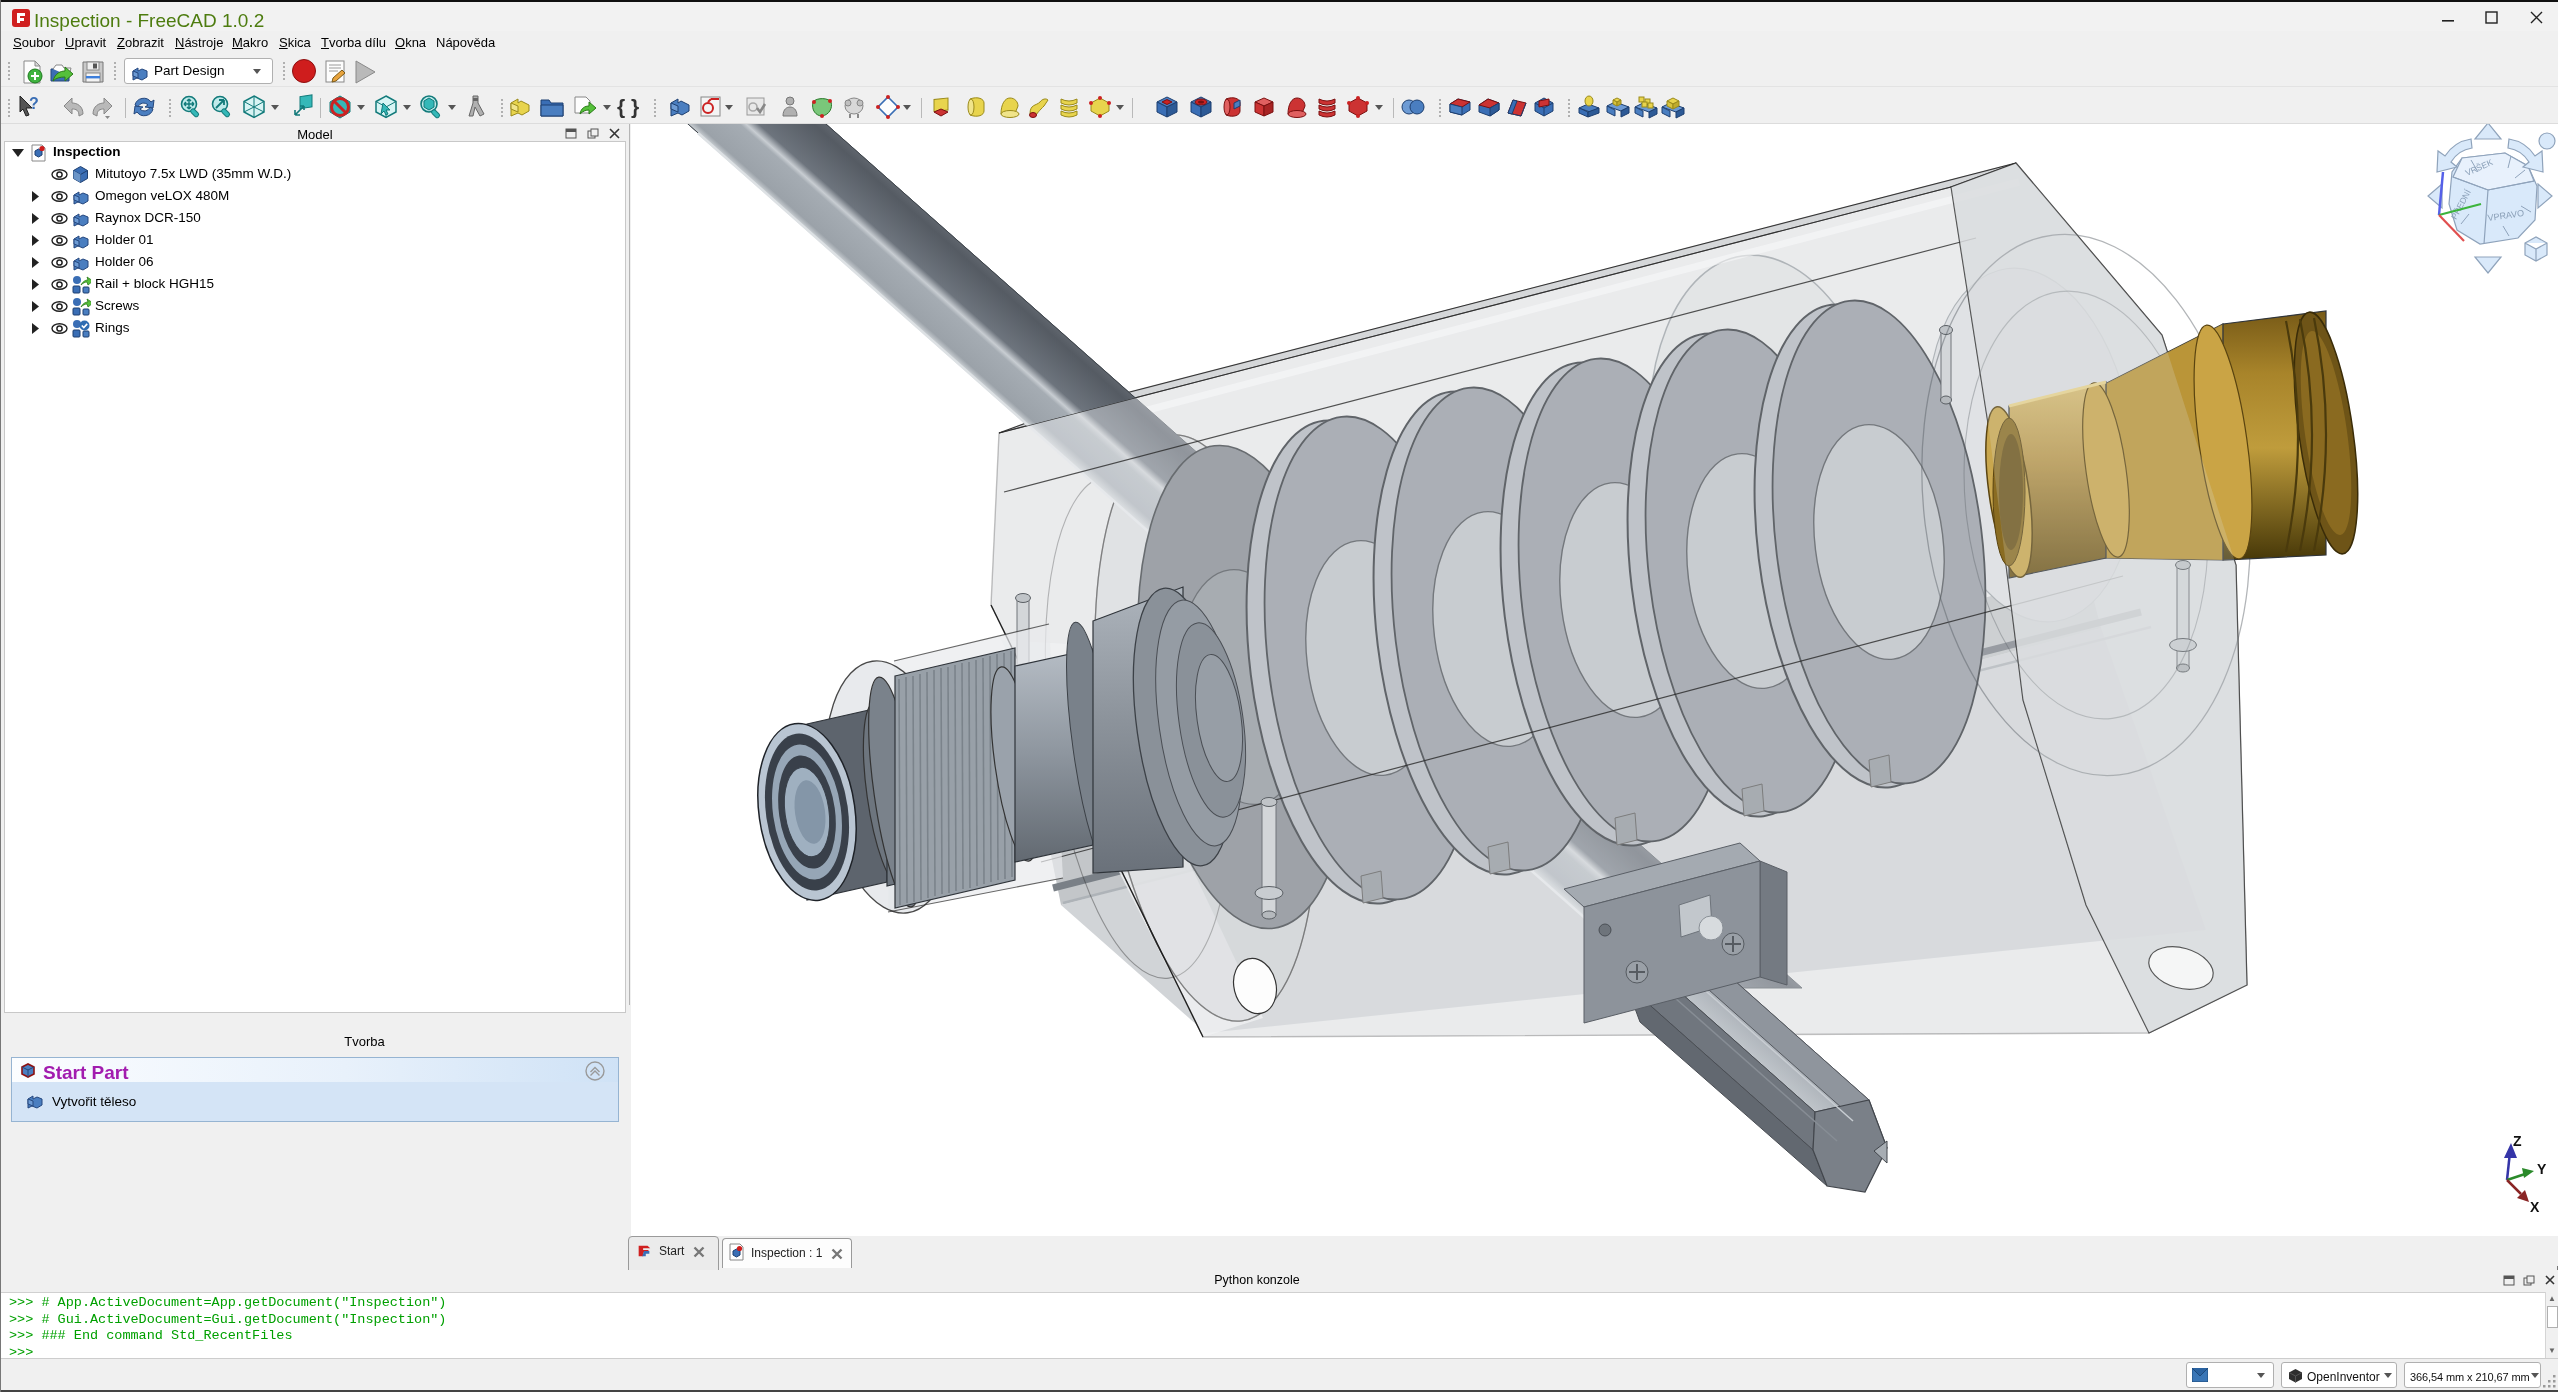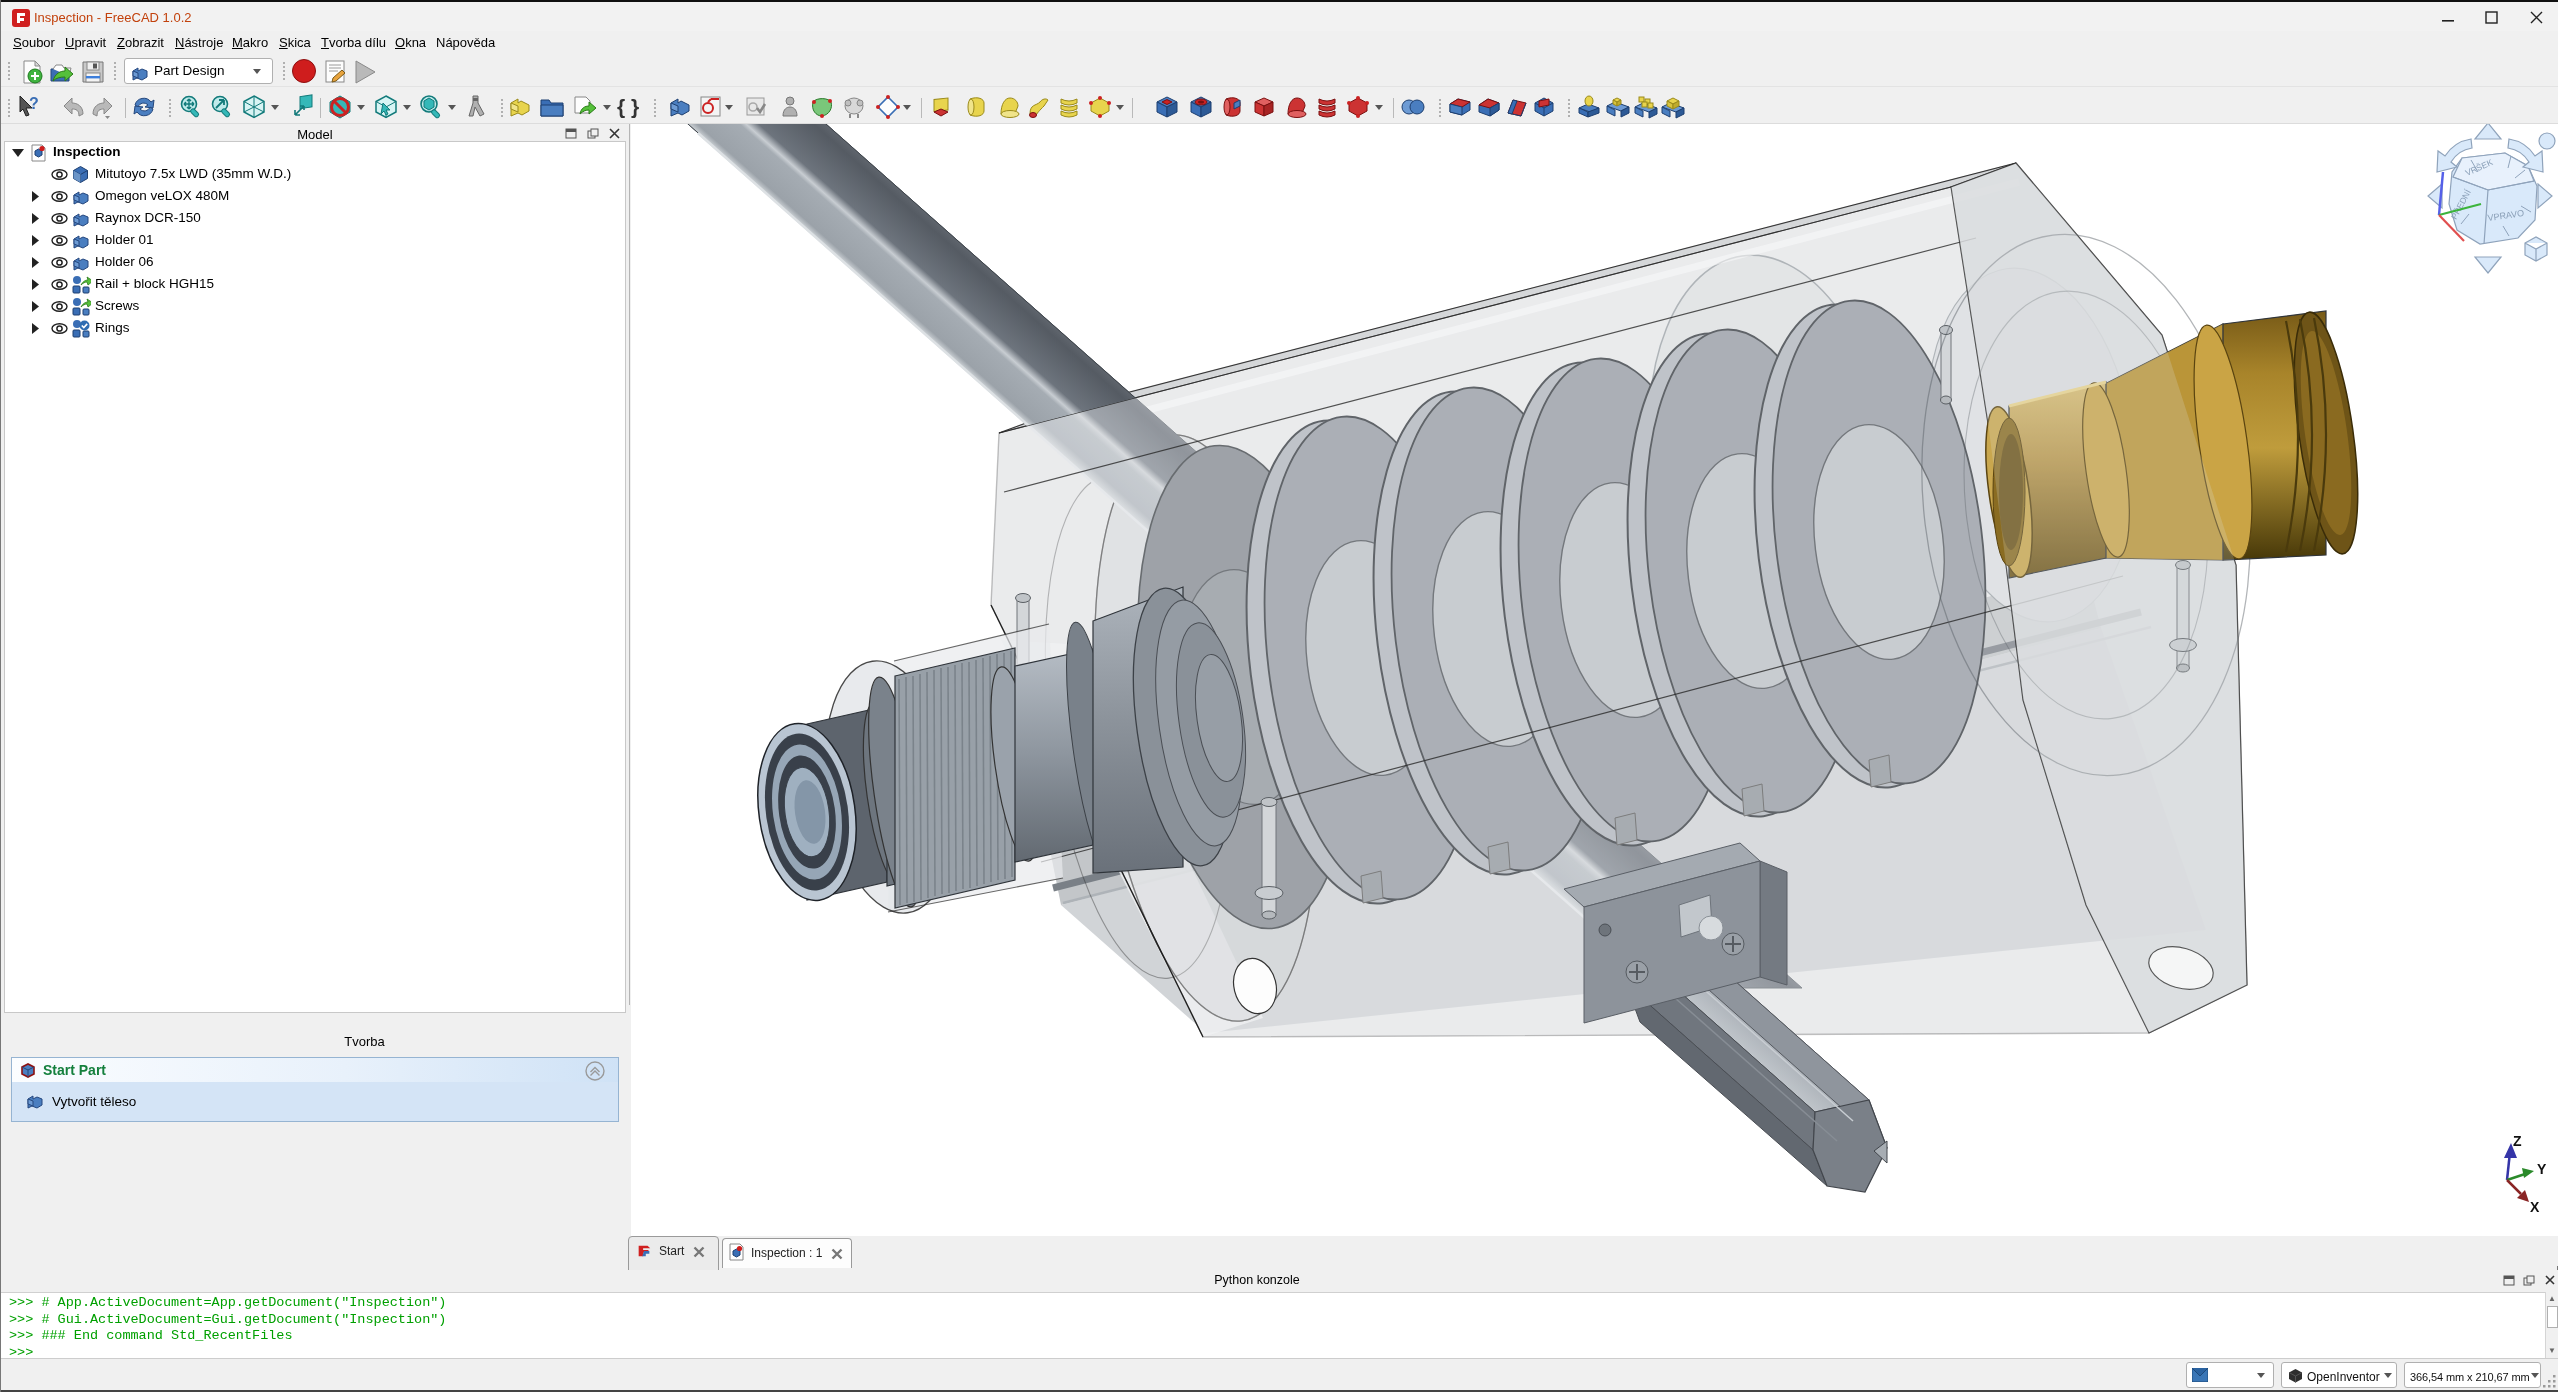--- a/index.html
+++ b/index.html
@@ -2,21 +2,21 @@
 <html><head>
 <meta charset="utf-8">
 <style>
 * { margin:0; padding:0; box-sizing:border-box; }
 html,body { width:2558px; height:1392px; overflow:hidden; background:#f0f0f0;
   font-family:"Liberation Sans", sans-serif; }
 #win { position:absolute; left:0; top:0; width:2558px; height:1392px; background:#f0f0f0; border-left:1px solid #777; border-right:1px solid #777; }
 .abs { position:absolute; }
 
 #titlebar { position:absolute; left:0; top:0; width:2558px; height:31px; background:#f2f2f2; border-top:2px solid #111; }
-#titletext { position:absolute; left:33px; top:8px; font-size:13px; color:#c2410c; }
+#titletext { position:absolute; left:33px; top:8px; font-size:19px; color:#4d7c0f; }
 .winbtn { position:absolute; top:0; width:46px; height:30px; color:#222; text-align:center; }
 
 #menubar { position:absolute; left:0; top:31px; width:2558px; height:25px; background:#f0f0f0; }
 .menuitem { position:absolute; top:4px; font-size:13px; color:#000; }
 
 #toolbar1 { position:absolute; left:0; top:56px; width:2558px; height:31px; background:#f0f0f0; border-bottom:1px solid #e3e3e3;}
 #toolbar2 { position:absolute; left:0; top:87px; width:2558px; height:37px; background:#f0f0f0; border-bottom:1px solid #dcdcdc;}
 .tbicon { position:absolute; }
 .grip { position:absolute; width:4px; background-image:radial-gradient(circle, #b0b0b0 1.2px, transparent 1.3px); background-size:4px 4px; }
 .tsep { position:absolute; width:1px; background:#b9b9b9; }
@@ -520,21 +520,21 @@
     <rect x="23" y="3" width="7" height="7" fill="none" stroke="#555"></rect>
         <rect x="26" y="1" width="7" height="7" fill="#f0f0f0" stroke="#555"></rect>
     <path d="M45 1 L54 10 M54 1 L45 10" stroke="#333" stroke-width="1.6"></path>
   </svg>
   <div class="abs" style="left:10px;top:27px;width:608px;height:65px;border:1px solid #96b4d2;background:#d4e4f6">
     <div class="abs" style="left:0;top:0;width:606px;height:24px;background:linear-gradient(90deg,#fbfdff,#e8f1fb 55%,#cfe2f6)"></div>
     <svg class="abs" style="left:7px;top:3px" width="18" height="18" viewBox="0 0 18 18">
       <path d="M3 6 l6 -3 6 3 v7 l-6 3 -6 -3 z" fill="#4a7ec0" stroke="#8d1111" stroke-width="1.6"></path>
       <path d="M3 6 l6 3 6 -3 M9 9 v7" stroke="#24477c" fill="none"></path>
     </svg>
-    <div class="abs" style="left:31px;top:4px;font-size:14px;font-weight:bold;color:#15803d">Start Part</div>
+    <div class="abs" style="left:31px;top:4px;font-size:19px;font-weight:bold;color:#a21caf">Start Part</div>
     <svg class="abs" style="left:572px;top:2px" width="22" height="22" viewBox="0 0 22 22">
       <circle cx="11" cy="11" r="9" fill="none" stroke="#9a9a9a" stroke-width="1.4"></circle>
       <path d="M6.5 13 L11 8.5 L15.5 13 M6.5 9.5 L11 5 L15.5 9.5" fill="none" stroke="#9a9a9a" stroke-width="1.4" transform="translate(0,2.5)"></path>
     </svg>
     <svg class="abs" style="left:14px;top:33px" width="18" height="18" viewBox="0 0 18 18">
       <path d="M2 8 l5 -3 v3 l4 -2 5 2 v6 l-5 3 -5 -2 -4 2 z" fill="#4a7ec0" stroke="#25477e"></path>
       <path d="M2 8 l5 2 v5 l-5 -2 z" fill="#6d9bd4" stroke="#25477e"></path>
     </svg>
     <div class="abs" style="left:40px;top:36px;font-size:13.5px;color:#000">Vytvořit těleso</div>
   </div>

